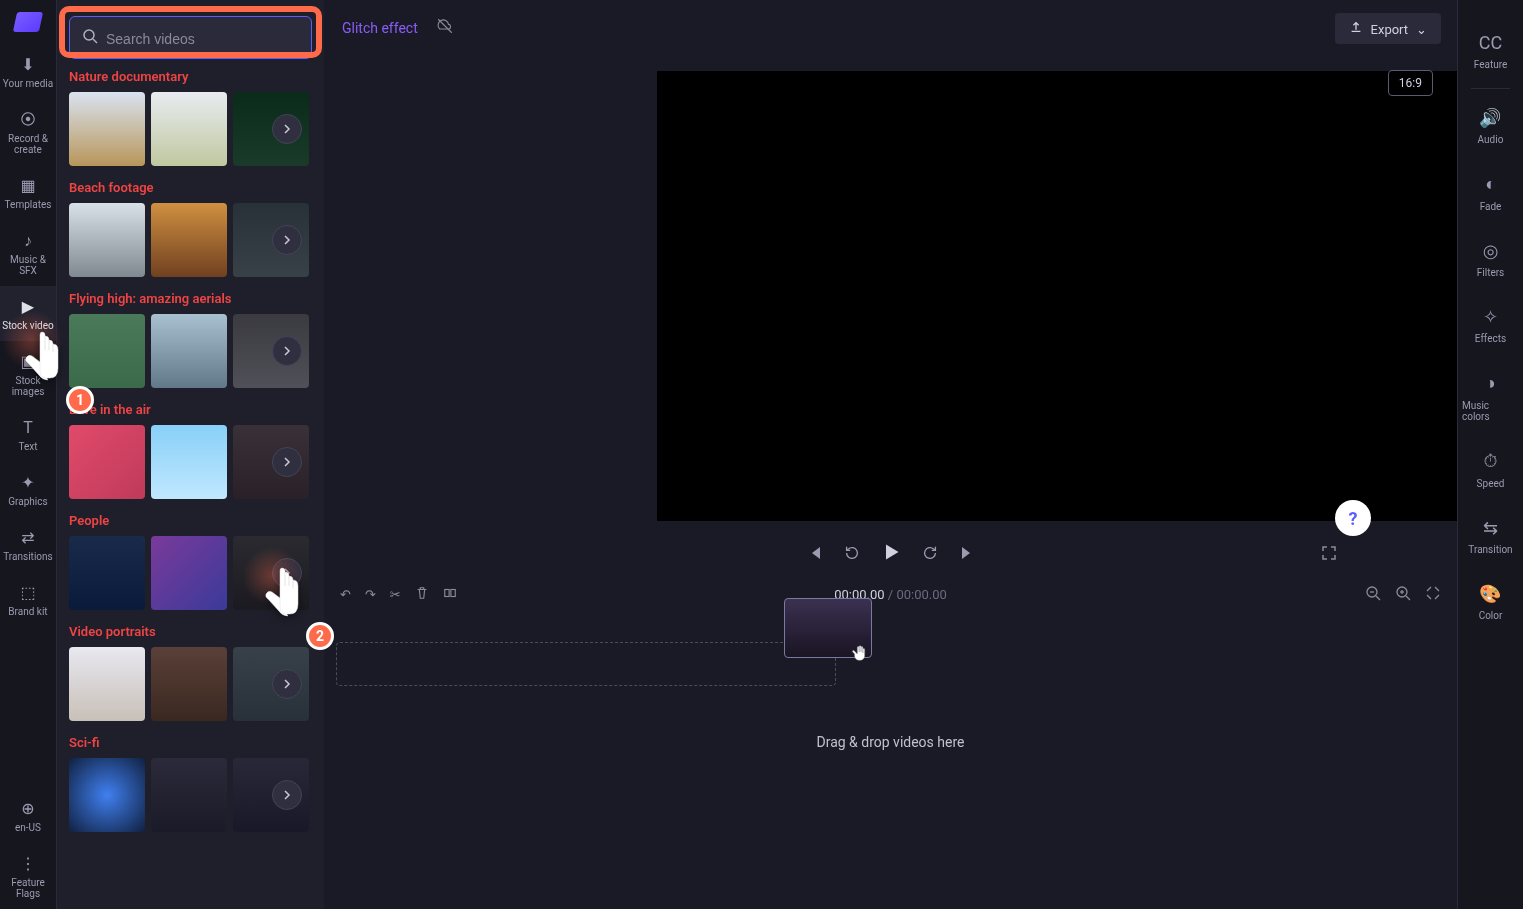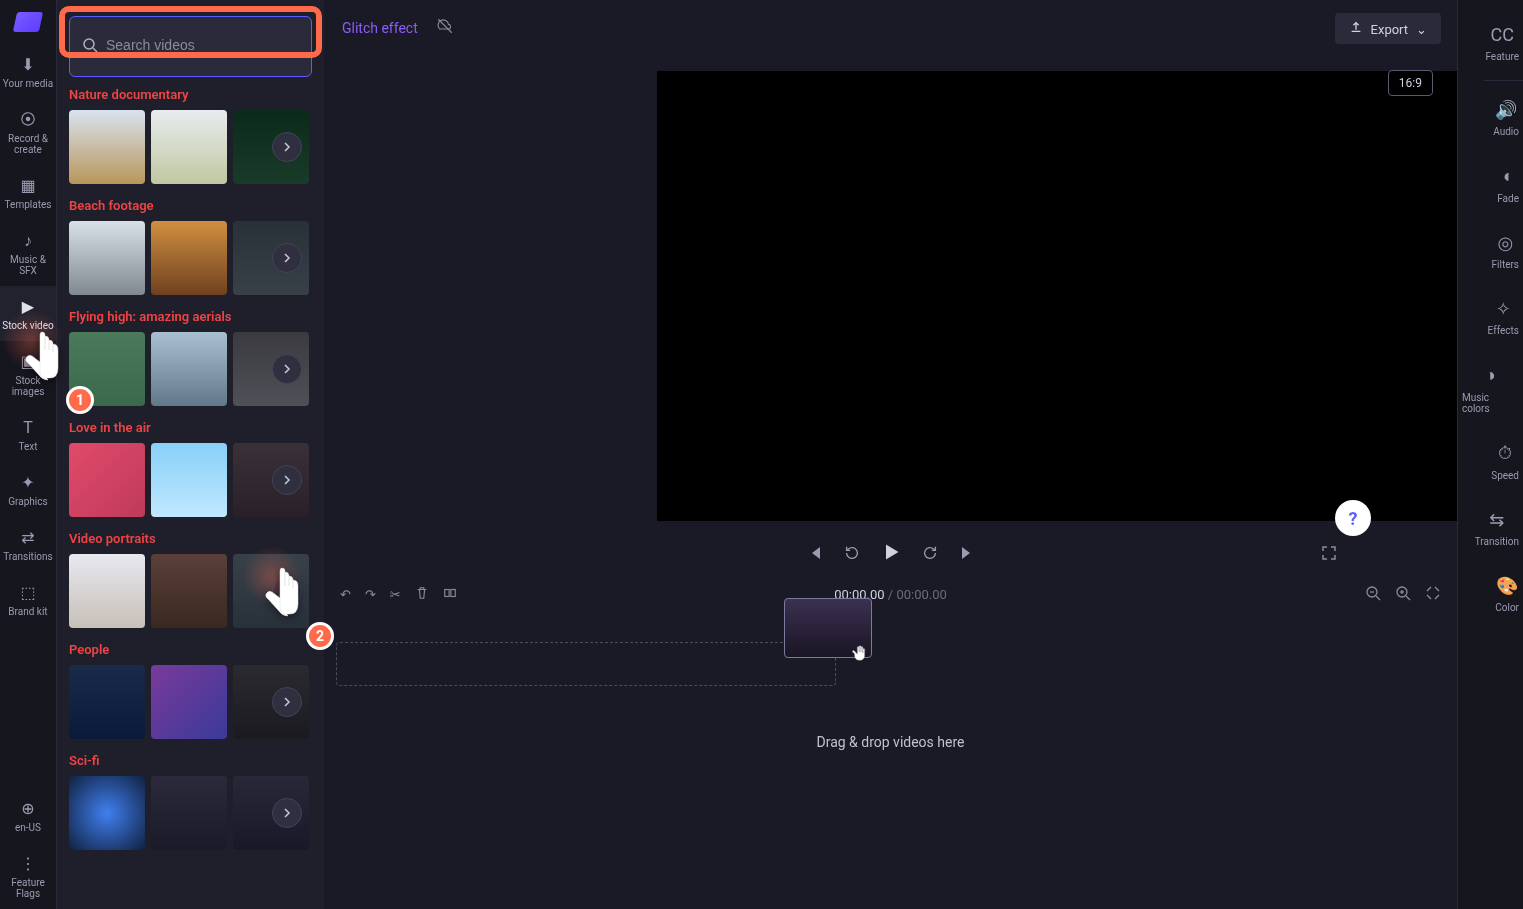--- a/index.html
+++ b/index.html
@@ -67,26 +67,26 @@
 .search-highlight {
   position: absolute;
   top: 6px; left: 2px; right: 2px;
   height: 52px;
   border: 6px solid #ff6b4a;
   border-radius: 10px;
   pointer-events: none;
 }
 .search {
   display: flex;
-  align-items: flex-start;
+  align-items: flex-end;
   gap: 8px;
   background: #2a2a3a;
   border: 1px solid #5c5cff;
   border-radius: 6px;
-  padding: 20px 12px;
+  padding: 11px 12px;
 }
 .search input {
   background: transparent;
   border: none;
   outline: none;
   color: #c8c8d8;
   font-size: 14px;
   flex: 1;
 }
 .search input::placeholder { color: #8a8a9a; }
@@ -253,22 +253,22 @@
   font-size: 14px;
 }
 
 
 .right-sidebar {
   width: 66px;
   background: #16161f;
   border-left: 1px solid #2a2a3a;
   display: flex;
   flex-direction: column;
-  align-items: flex-end;
-  padding-top: 10px;
+  align-items: center;
+  padding-top: 18px;
 }
 .right-item {
   display: flex; flex-direction: column; align-items: center;
   padding: 14px 4px;
   color: #9a9ab0;
   font-size: 10px;
   gap: 6px;
   cursor: pointer;
 }
 .right-item .icon { font-size: 18px; }
@@ -460,38 +460,38 @@
           <div class="thumb t-love2"></div>
           <div class="thumb t-love3"></div>
           <div class="more-btn">
             <svg width="10" height="10" viewBox="0 0 10 10" fill="none" stroke="#c8c8d8" stroke-width="1.5">
               <path d="M3 1l4 4-4 4"></path>
             </svg>
           </div>
         </div>
       </div>
       <div class="category">
-        <div class="cat-title">Video portraits</div>
+        <div class="cat-title">People</div>
         <div class="thumbs">
-          <div class="thumb t-port1"></div>
-          <div class="thumb t-port2"></div>
-          <div class="thumb t-port3"></div>
+          <div class="thumb t-people1"></div>
+          <div class="thumb t-people2"></div>
+          <div class="thumb t-people3"></div>
           <div class="more-btn">
             <svg width="10" height="10" viewBox="0 0 10 10" fill="none" stroke="#c8c8d8" stroke-width="1.5">
               <path d="M3 1l4 4-4 4"></path>
             </svg>
           </div>
         </div>
       </div>
       <div class="category">
-        <div class="cat-title">People</div>
+        <div class="cat-title">Video portraits</div>
         <div class="thumbs">
-          <div class="thumb t-people1"></div>
-          <div class="thumb t-people2"></div>
-          <div class="thumb t-people3"></div>
+          <div class="thumb t-port1"></div>
+          <div class="thumb t-port2"></div>
+          <div class="thumb t-port3"></div>
           <div class="more-btn">
             <svg width="10" height="10" viewBox="0 0 10 10" fill="none" stroke="#c8c8d8" stroke-width="1.5">
               <path d="M3 1l4 4-4 4"></path>
             </svg>
           </div>
         </div>
       </div>
       <div class="category">
         <div class="cat-title">Sci-fi</div>
         <div class="thumbs">

